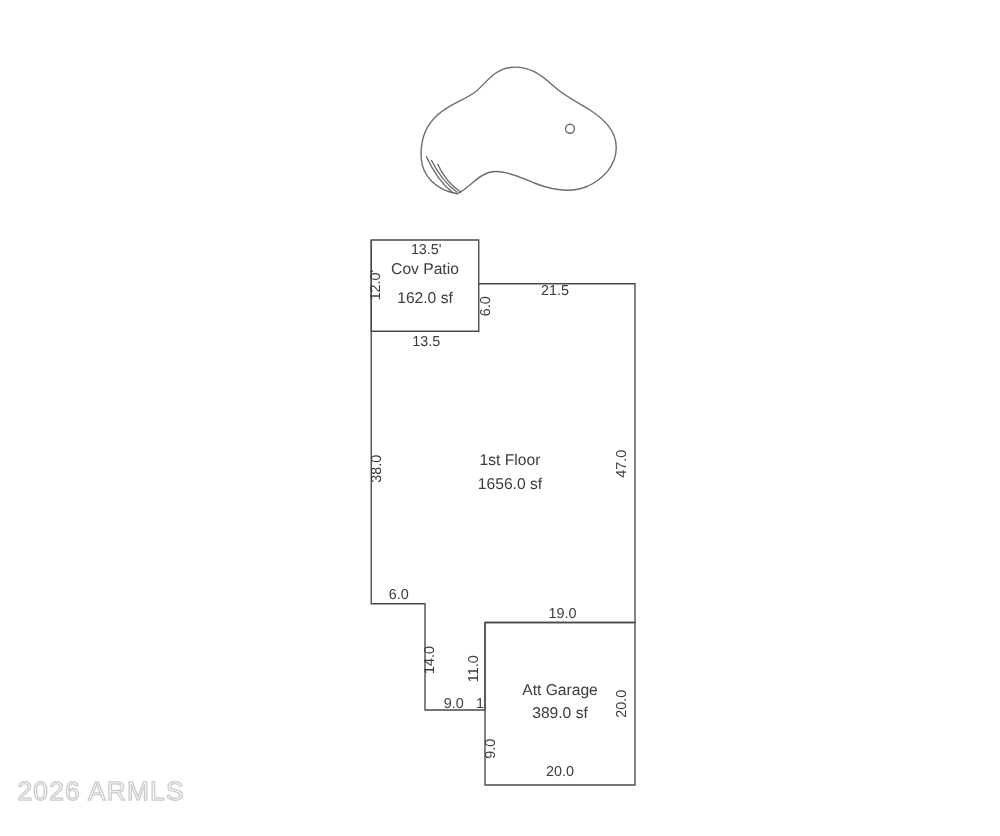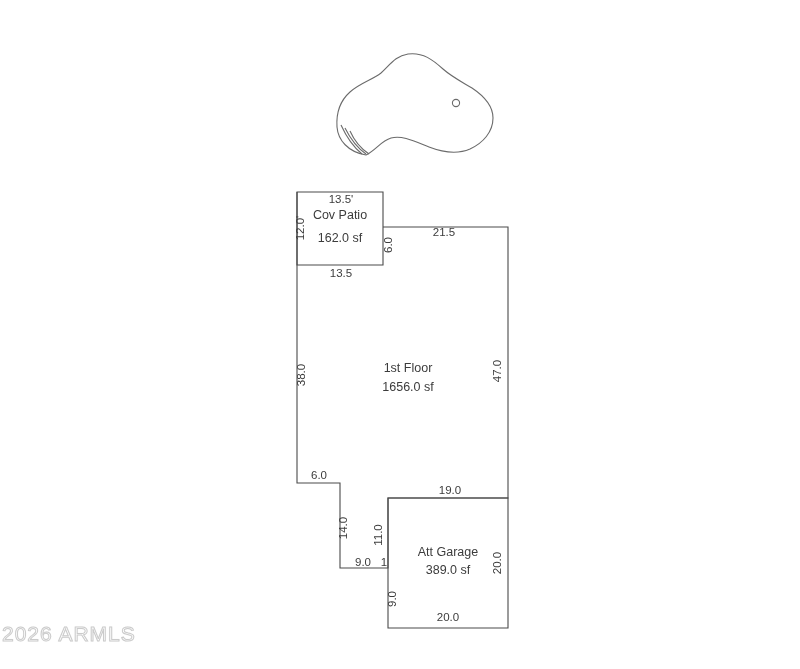--- a/index.html
+++ b/index.html
@@ -18,21 +18,21 @@
   }
   #sketch-canvas {
     position: absolute;
     left: 0;
     top: 0;
     width: 800px;
     height: 669px;
   }
   .wm {
     position: absolute;
-    left: 2px;
+    left: 14px;
     top: 622px;
     font-family: "Liberation Sans", sans-serif;
     font-size: 21px;
     letter-spacing: 1px;
     color: #ffffff;
     -webkit-text-stroke: 1px #c9c9c9;
     text-shadow: 0 0 1px #d5d5d5;
     opacity: 0.95;
     user-select: none;
   }

